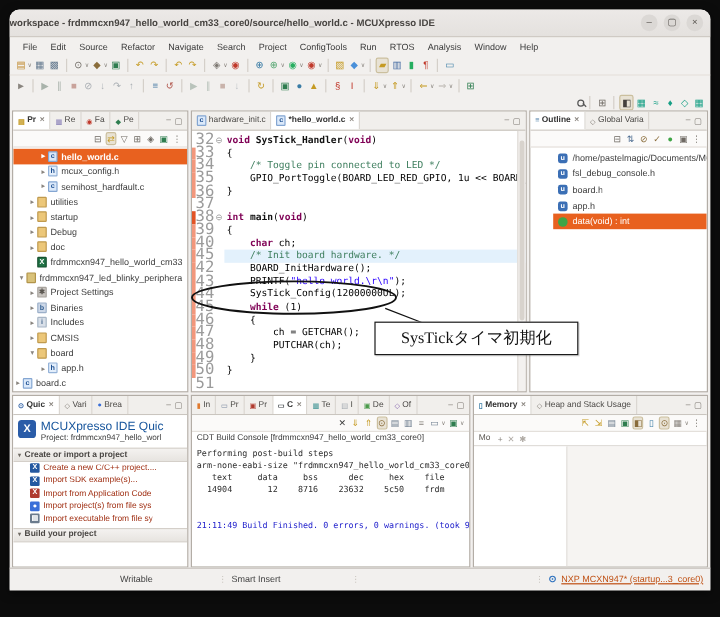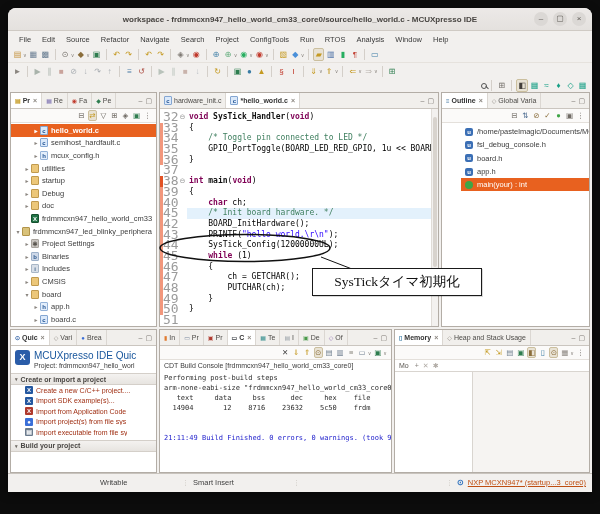--- a/index.html
+++ b/index.html
@@ -1,21 +1,21 @@
 <!DOCTYPE html>
 <html><head>
 <meta charset="utf-8">
 <style>
   html,body{margin:0;padding:0;background:#0c0c0c;}
   *{box-sizing:border-box;}
   #stage{position:relative;width:600px;height:514px;background:#0c0c0c;font-family:"Liberation Sans",sans-serif;overflow:hidden;}
   #win{position:absolute;left:8px;top:8px;width:584px;height:484px;background:#f2f0ee;border-radius:8px 8px 0 0;overflow:hidden;box-shadow:0 2px 8px rgba(0,0,0,.5);display:flex;flex-direction:column;}
   
   .titlebar{height:23px;background:linear-gradient(#ece9e7,#e4e1de);display:flex;align-items:center;position:relative;border-bottom:1px solid #cfcac4;flex:0 0 23px;}
-  .title{position:absolute;left:0;right:0;text-align:center;font-size:8px;font-weight:bold;color:#474441;}
+  .title{position:absolute;left:0;right:0;font-size:8px;font-weight:bold;color:#474441;}
   .winbtns{position:absolute;right:6px;top:4px;display:flex;gap:5px;}
   .wbtn{width:14px;height:14px;border-radius:50%;background:#dbd8d5;color:#5c5853;font-size:8px;line-height:13px;text-align:center;}
   
   .menubar{height:16px;display:flex;align-items:center;padding:0 6px;gap:1px;flex:0 0 16px;}
   .menu-item{font-size:7.5px;color:#3a3a3a;padding:1px 5px;border-radius:2px;}
   
   .tb{display:flex;align-items:center;padding:0 4px;gap:1px;flex:0 0 16px;height:16px;}
   .tbi{display:inline-flex;align-items:center;justify-content:center;min-width:11px;height:13px;font-size:8px;border-radius:2px;padding:0 1px;}
   .tbi.active{background:#e8e2d4;border:1px solid #cbbf9e;}
   .dd{font-size:5px;color:#8a857f;margin-left:-1px;}
@@ -251,27 +251,27 @@
             <span class="vbi" style="color: rgb(111, 106, 100);">⋮</span>
           </div>
         <div class="tree" id="explorer-tree">
             <div class="trow sel" style="padding-left: 21px;">
               <span class="arr">▸</span>
               <span class="fico" style="background: rgb(219, 233, 250); color: rgb(29, 79, 145); border: 1px solid rgb(132, 166, 210);">c</span>
               <span class="lbl">hello_world.c</span>
             </div>
             <div class="trow" style="padding-left: 21px;">
               <span class="arr">▸</span>
+              <span class="fico" style="background: rgb(227, 238, 251); color: rgb(29, 79, 145); border: 1px solid rgb(148, 178, 216);">h</span>
+              <span class="lbl">mcux_config.h</span>
+            </div>
+            <div class="trow" style="padding-left: 21px;">
+              <span class="arr">▸</span>
               <span class="fico" style="background: rgb(219, 233, 250); color: rgb(29, 79, 145); border: 1px solid rgb(132, 166, 210);">c</span>
               <span class="lbl">semihost_hardfault.c</span>
-            </div>
-            <div class="trow" style="padding-left: 21px;">
-              <span class="arr">▸</span>
-              <span class="fico" style="background: rgb(227, 238, 251); color: rgb(29, 79, 145); border: 1px solid rgb(148, 178, 216);">h</span>
-              <span class="lbl">mcux_config.h</span>
             </div>
             <div class="trow" style="padding-left: 12px;">
               <span class="arr">▸</span>
               <span class="fico" style="background: rgb(236, 199, 121); color: rgb(138, 109, 59); border: 1px solid rgb(192, 154, 78);"></span>
               <span class="lbl">utilities</span>
             </div>
             <div class="trow" style="padding-left: 12px;">
               <span class="arr">▸</span>
               <span class="fico" style="background: rgb(236, 199, 121); color: rgb(138, 109, 59); border: 1px solid rgb(192, 154, 78);"></span>
               <span class="lbl">startup</span>
@@ -319,21 +319,21 @@
             <div class="trow" style="padding-left: 12px;">
               <span class="arr">▾</span>
               <span class="fico" style="background: rgb(236, 199, 121); color: rgb(138, 109, 59); border: 1px solid rgb(192, 154, 78);"></span>
               <span class="lbl">board</span>
             </div>
             <div class="trow" style="padding-left: 21px;">
               <span class="arr">▸</span>
               <span class="fico" style="background: rgb(227, 238, 251); color: rgb(29, 79, 145); border: 1px solid rgb(148, 178, 216);">h</span>
               <span class="lbl">app.h</span>
             </div>
-            <div class="trow" style="padding-left: 21px;">
+            <div class="trow" style="">
               <span class="arr">▸</span>
               <span class="fico" style="background: rgb(219, 233, 250); color: rgb(29, 79, 145); border: 1px solid rgb(132, 166, 210);">c</span>
               <span class="lbl">board.c</span>
             </div>
           </div>
       </div>
 
       <div class="panel" id="editor" style="flex:1;">
         <div class="tabbar" id="editor-tabs">
             <div class="tab">
@@ -414,21 +414,21 @@
             <div class="orow">
               <span class="oico" style="background: rgb(59, 111, 181);">u</span>
               <span class="lbl">board.h</span>
             </div>
             <div class="orow">
               <span class="oico" style="background: rgb(59, 111, 181);">u</span>
               <span class="lbl">app.h</span>
             </div>
             <div class="orow sel">
               <span class="oico" style="background: rgb(63, 165, 70); border-radius: 50%;"></span>
-              <span class="lbl">main(your) : int</span>
+              <span class="lbl">data(void) : int</span>
             </div>
           </div>
       </div>
     </div>
 
     <div class="bottomrow">
       <div class="panel" id="quickstart" style="flex:0 0 147px;">
         <div class="tabbar" id="qs-tabs">
             <div class="tab active">
               <span style="color: rgb(36, 88, 160); font-size: 6px;">⊙</span>

